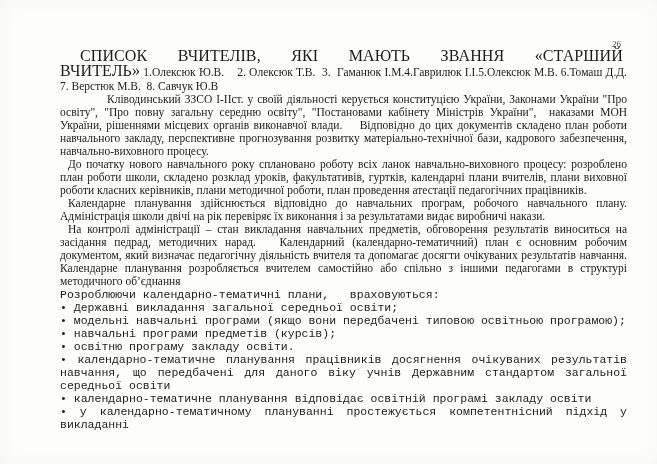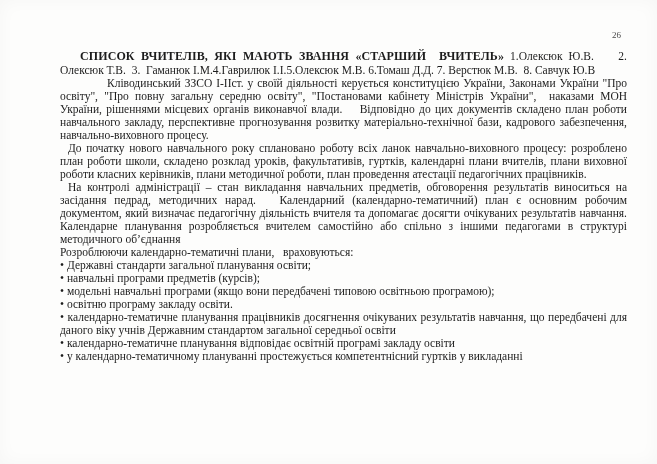--- a/index.html
+++ b/index.html
@@ -14,21 +14,21 @@
     width: 657px;
     height: 464px;
     background: #fdfdfc;
     overflow: hidden;
     font-family: "Liberation Serif", serif;
     color: #1c1c1c;
     box-shadow: inset 0 0 18px rgba(0,0,0,0.03);
   }
   .page-number {
     position: absolute;
-    top: 30px;
+    top: 39px;
     right: 36px;
     font-size: 9px;
     color: #4a4a4a;
     font-family: "Liberation Serif", serif;
   }
   .content {
     position: absolute;
     left: 60px;
     top: 49px;
     width: 567px;
@@ -38,44 +38,45 @@
   }
   .content p {
     margin: 0;
     padding: 0;
   }
   .title-para {
     text-indent: 20px;
     line-height: 14px;
   }
   .title-para .title-bold {
-    font-weight: bold;
-    font-size: 12px;
+    font-weight: normal;
+    font-size: 16px;
     letter-spacing: 0.1px;
   }
   .indent-large { text-indent: 47px; }
   .indent-small { text-indent: 8px; }
-  .indent-none  { text-indent: 0; }
+  .indent-none  { text-indent: 0; font-family: Liberation Mono, monospace; }
 </style>
 </head>
 <body>
 
 <div class="page">
   <div class="page-number">26</div>
 
   <div class="content">
     <p class="title-para"><span class="title-bold">СПИСОК ВЧИТЕЛІВ, ЯКІ МАЮТЬ ЗВАННЯ «СТАРШИЙ&nbsp; ВЧИТЕЛЬ»</span><span>&nbsp;1.Олексюк Ю.В.&nbsp;&nbsp;&nbsp; 2. Олексюк Т.В.&nbsp; 3.&nbsp; Гаманюк І.М.4.Гаврилюк І.І.5.Олексюк М.В. 6.Томаш Д.Д. 7. Верстюк М.В.&nbsp; 8. Савчук Ю.В</span></p>
 
     <div id="paragraph-list">
         <p class="para indent-large">Кліводинський ЗЗСО І-ІІст. у своїй діяльності керується конституцією України, Законами України "Про освіту", "Про повну загальну середню освіту", "Постановами кабінету Міністрів України",&nbsp; наказами МОН України, рішеннями місцевих органів виконавчої влади.&nbsp;&nbsp;&nbsp; Відповідно до цих документів складено план роботи навчального закладу, перспективне прогнозування розвитку матеріально-технічної бази, кадрового забезпечення, навчально-виховного процесу.</p>
         <p class="para indent-small">До початку нового навчального року сплановано роботу всіх ланок навчально-виховного процесу: розроблено план роботи школи, складено розклад уроків, факультативів, гуртків, календарні плани вчителів, плани виховної роботи класних керівників, плани методичної роботи, план проведення атестації педагогічних працівників.</p>
+        <p class="para indent-small">Календарне планування здійснюється відповідно до навчальних програм, робочого навчального плану. Адміністрація школи двічі на рік перевіряє їх виконання і за результатами видає виробничі накази.</p>
         <p class="para indent-small">На контролі адміністрації – стан викладання навчальних предметів, обговорення результатів виноситься на засідання педрад, методичних нарад.&nbsp;&nbsp; Календарний (календарно-тематичний) план є основним робочим документом, який визначає педагогічну діяльність вчителя та допомагає досягти очікуваних результатів навчання. Календарне планування розробляється вчителем самостійно або спільно з іншими педагогами в структурі методичного об’єднання</p>
         <p class="para indent-none">Розроблюючи календарно-тематичні плани,&nbsp;&nbsp; враховуються:</p>
-        <p class="para indent-none">• Державні стандарти загальної планування освіти;</p>
+        <p class="para indent-none">• Державні викладання загальної середньої освіти;</p>
+        <p class="para indent-none">• модельні навчальні програми (якщо вони передбачені типовою освітньою програмою);</p>
         <p class="para indent-none">• навчальні програми предметів (курсів);</p>
-        <p class="para indent-none">• модельні навчальні програми (якщо вони передбачені типовою освітньою програмою);</p>
         <p class="para indent-none">• освітню програму закладу освіти.</p>
         <p class="para indent-none">• календарно-тематичне планування працівників досягнення очікуваних результатів навчання, що передбачені для даного віку учнів Державним стандартом загальної середньої освіти</p>
         <p class="para indent-none">• календарно-тематичне планування відповідає освітній програмі закладу освіти</p>
-        <p class="para indent-none">• у календарно-тематичному плануванні простежується компетентнісний гуртків у викладанні</p>
+        <p class="para indent-none">• у календарно-тематичному плануванні простежується компетентнісний підхід у викладанні</p>
       </div>
   </div>
 </div>
 
 </body></html>

